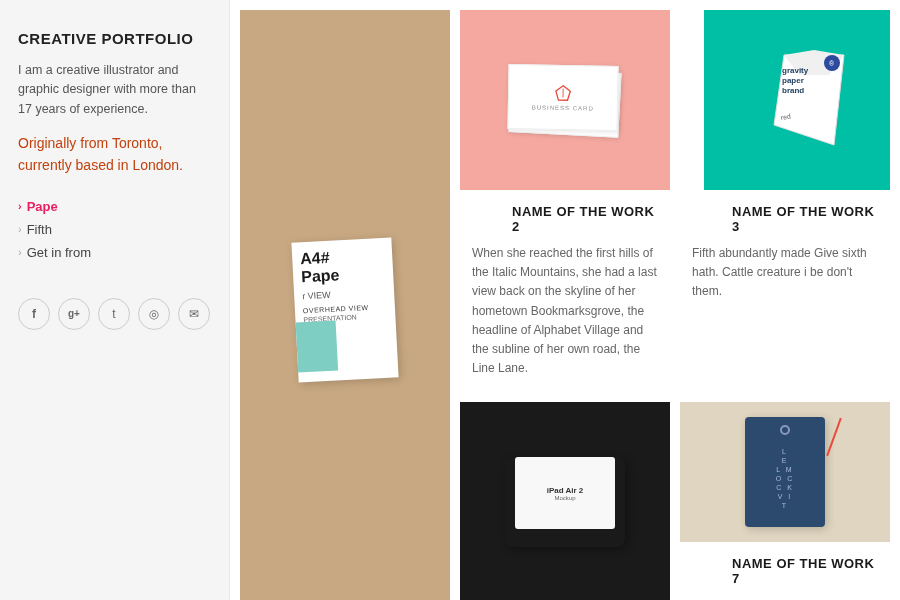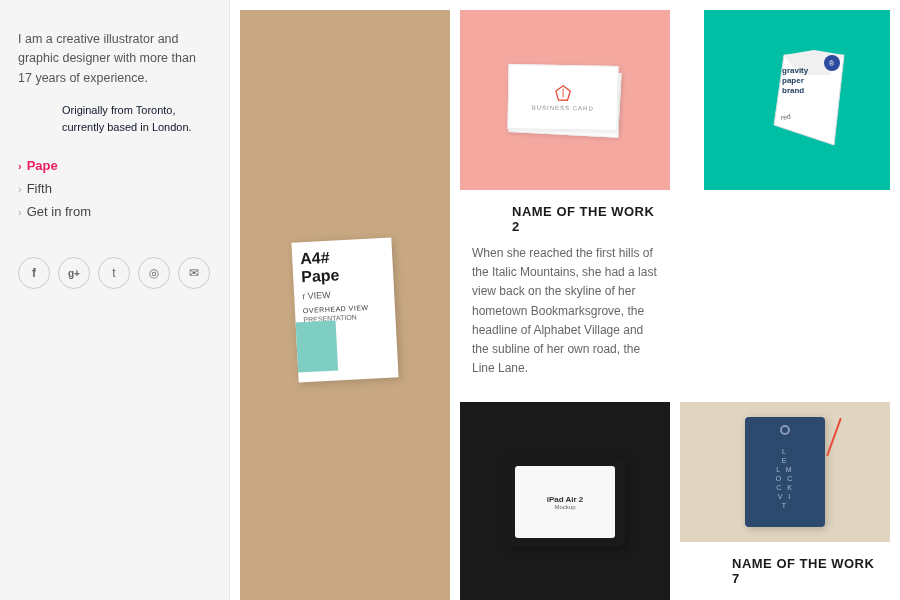--- a/index.html
+++ b/index.html
@@ -30,25 +30,24 @@
       margin-bottom: 14px;
       text-transform: uppercase;
     }
     .sidebar-bio {
       font-size: 12.5px;
       color: #555;
       line-height: 1.55;
       margin-bottom: 14px;
     }
     .sidebar-location {
-      font-size: 11px;
-      color: #0f172a;
+      font-size: 14px;
+      color: #c2410c;
       line-height: 1.55;
       margin-bottom: 22px;
-      margin-left: 44px;
     }
     .sidebar-nav {
       list-style: none;
       margin-bottom: 30px;
     }
     .sidebar-nav li {
       margin-bottom: 8px;
       font-size: 13px;
       color: #444;
       display: flex;
@@ -257,21 +256,21 @@
       letter-spacing: 2px;
       text-align: center;
     }
 
     .ipad-thumb {
       width: 120px;
       height: 90px;
       background: #1a1a1a;
       border-radius: 8px;
       display: flex;
-      align-items: center;
+      align-items: flex-start;
       justify-content: center;
       box-shadow: 3px 3px 10px rgba(0,0,0,0.3);
     }
     .ipad-screen {
       width: 100px;
       height: 72px;
       background: #f8f8f8;
       border-radius: 3px;
       display: flex;
       flex-direction: column;
@@ -304,20 +303,21 @@
     .card-text {
       font-size: 12px;
       color: #666;
       line-height: 1.6;
     }
   </style>
 </head>
 <body>
 
 <aside class="sidebar">
+  <h1 class="sidebar-title">CREATIVE PORTFOLIO</h1>
   <p class="sidebar-bio">I am a creative illustrator and graphic designer with more than 17 years of experience.</p>
   <p class="sidebar-location">Originally from Toronto, currently based in London.</p>
 
   <ul class="sidebar-nav">
     <li class="active">
       <span class="chevron">›</span>
       <span>Pape</span>
     </li>
     <li>
       <span class="chevron">›</span>
@@ -384,20 +384,22 @@
             <text x="18" y="28" font-size="8" font-weight="bold" fill="#1a3a5c">gravity</text>
             <text x="18" y="38" font-size="8" font-weight="bold" fill="#1a3a5c">paper</text>
             <text x="18" y="48" font-size="8" font-weight="bold" fill="#1a3a5c">brand</text>
             <circle cx="68" cy="18" r="8" fill="#2c4a9e"></circle>
             <text x="65" y="21" font-size="7" fill="white">®</text>
             <text x="15" y="70" font-size="7" fill="#666" transform="rotate(-10,45,60)">red</text>
           </svg>
         </div>
       </div>
       <div class="card-body">
+        <div class="card-title">NAME OF THE WORK 3</div>
+        <div class="card-text">Fifth abundantly made Give sixth hath. Cattle creature i be don't them.</div>
       </div>
     </div>
 
     <div class="card">
       <div class="card-image bg-dark" style="height:200px;">
         <div class="ipad-thumb">
           <div class="ipad-screen">
             <div class="ipad-text">iPad Air 2</div>
             <div class="ipad-sub">Mockup</div>
           </div>

